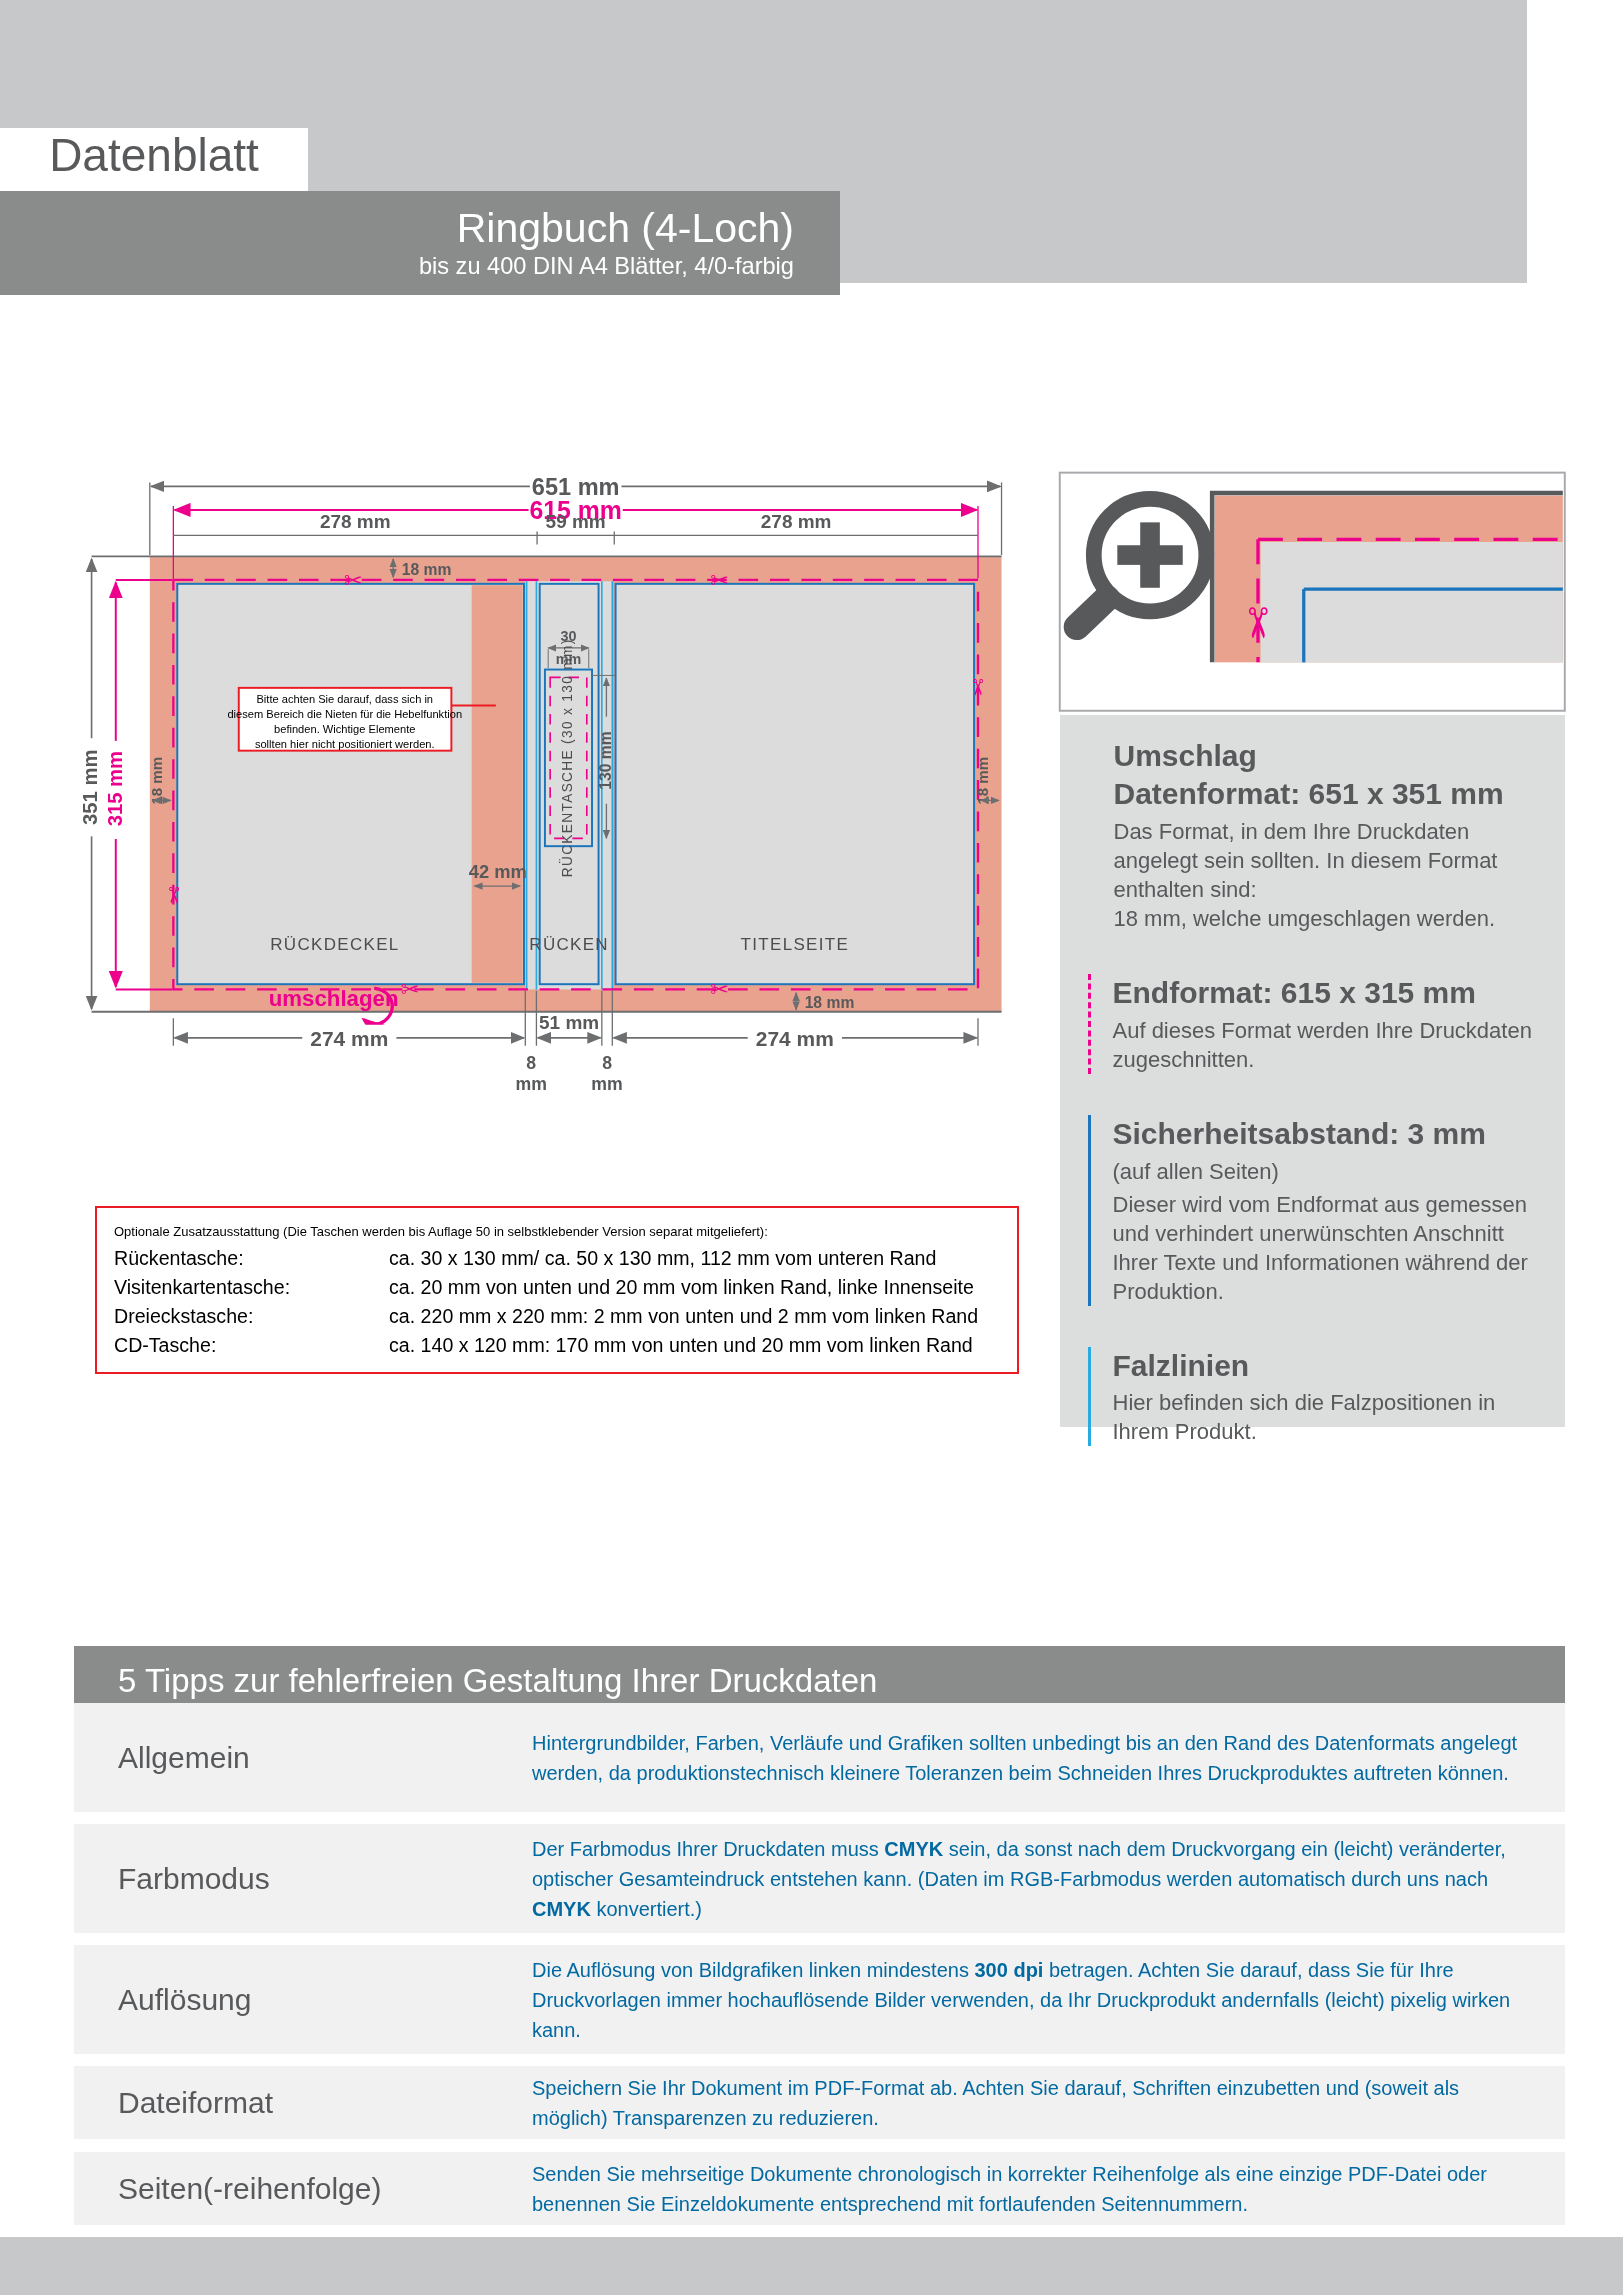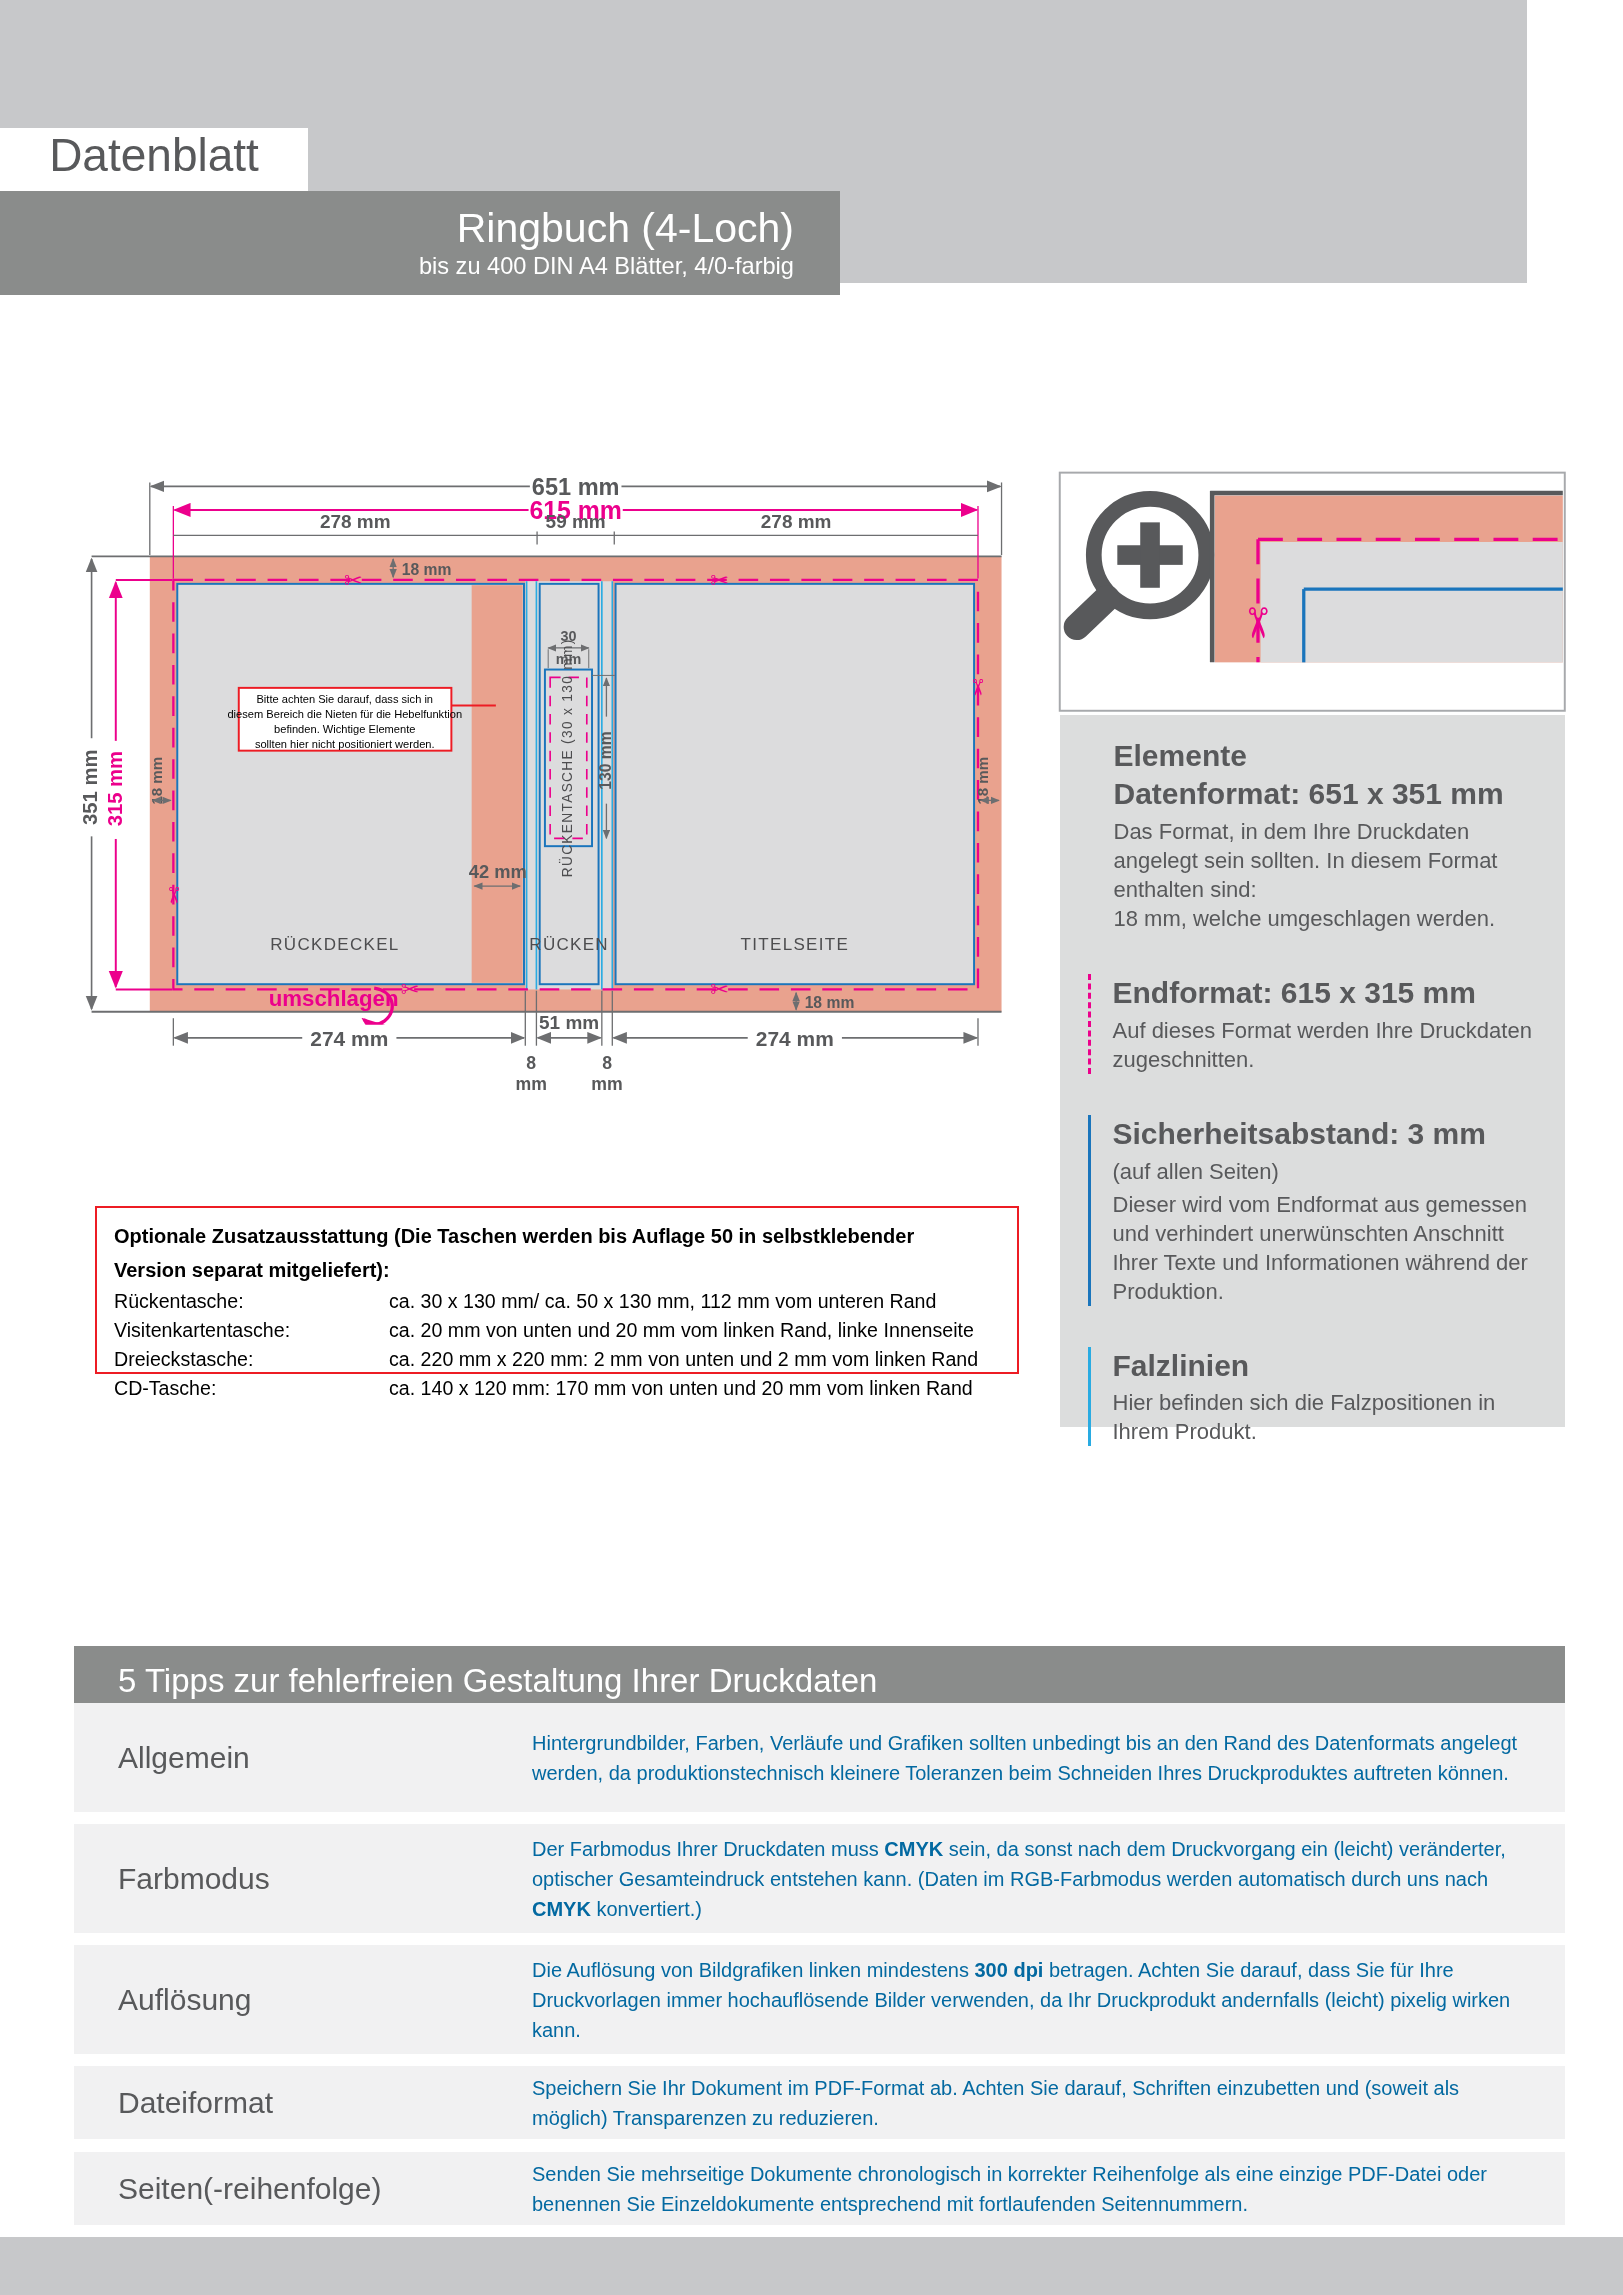--- a/index.html
+++ b/index.html
@@ -34,21 +34,21 @@
   #info-panel .sec.sicherheit{border-left:3.9px solid #1a75bc;}
   #info-panel .sec.falz{border-left:3.9px solid #29abe2;}
   #info-panel .sec0{padding-left:26px;}
   .mag{color:#ec008c;}
   .blu{color:#1a75bc;}
   .cya{color:#29abe2;}
   .blu-sub{font-size:22px;color:#1a75bc;margin:0;line-height:26px;}
   
   #optional-box{left:95px;top:1206px;width:924px;height:168px;background:#fff;
     border:2.6px solid #ed1c24;box-sizing:border-box;padding:10.5px 17px;color:#000;}
-  #optional-box .hd{font-size:20px;font-weight:700;line-height:34px;max-width:870px;}
+  #optional-box .hd{font-size:13px;font-weight:400;line-height:25px;max-width:870px;}
   #optional-box .row{font-size:19.6px;line-height:29px;display:flex;}
   #optional-box .row .lb{width:275px;flex:0 0 275px;}
   
   #tips-banner{left:74px;top:1646px;width:1491px;height:70px;background:#8a8c8b;
     display:flex;align-items:center;}
   #tips-banner span{color:#fff;font-size:33px;padding-left:44px;}
   .tip-row{left:74px;width:1491px;background:#f1f1f2;display:flex;}
   .tip-row .lbl{flex:0 0 458px;display:flex;align-items:center;
     padding-left:44px;box-sizing:border-box;font-size:30px;color:#58595b;}
   .tip-row .bod{flex:1;display:flex;align-items:center;padding-right:33px;}
@@ -265,21 +265,21 @@
       <line x1="1923" y1="824" x2="1923" y2="1012" stroke="#ec008c" stroke-width="5" stroke-dasharray="38 22"></line>
       <line x1="1993" y1="900" x2="2389" y2="900" stroke="#1a75bc" stroke-width="5"></line>
       <line x1="1993" y1="900" x2="1993" y2="1012" stroke="#1a75bc" stroke-width="5"></line>
       <text x="1923" y="975" font-size="64" fill="#ec008c" text-anchor="middle" transform="rotate(90 1923 952)">✂</text>
     </g>
   </g>
 </svg>
 
 <div class="abs" id="info-panel">
   <div class="sec sec0" style="margin-top:0;">
-    <h3>Elemente</h3>
+    <h3>Umschlag</h3>
     <h3>Datenformat: 651 x 351 mm</h3>
     <p>Das Format, in dem Ihre Druckdaten angelegt sein sollten. In diesem Format enthalten sind:</p>
     <p style="font-weight:400;margin-top:0;">18 mm, welche umgeschlagen werden.</p>
   </div>
   <div class="sec endformat">
     <h3 class="mag">Endformat: 615 x 315 mm</h3>
     <p>Auf dieses Format werden Ihre Druckdaten zugeschnitten.</p>
   </div>
   <div class="sec sicherheit">
     <h3 class="blu">Sicherheitsabstand: 3 mm</h3>

